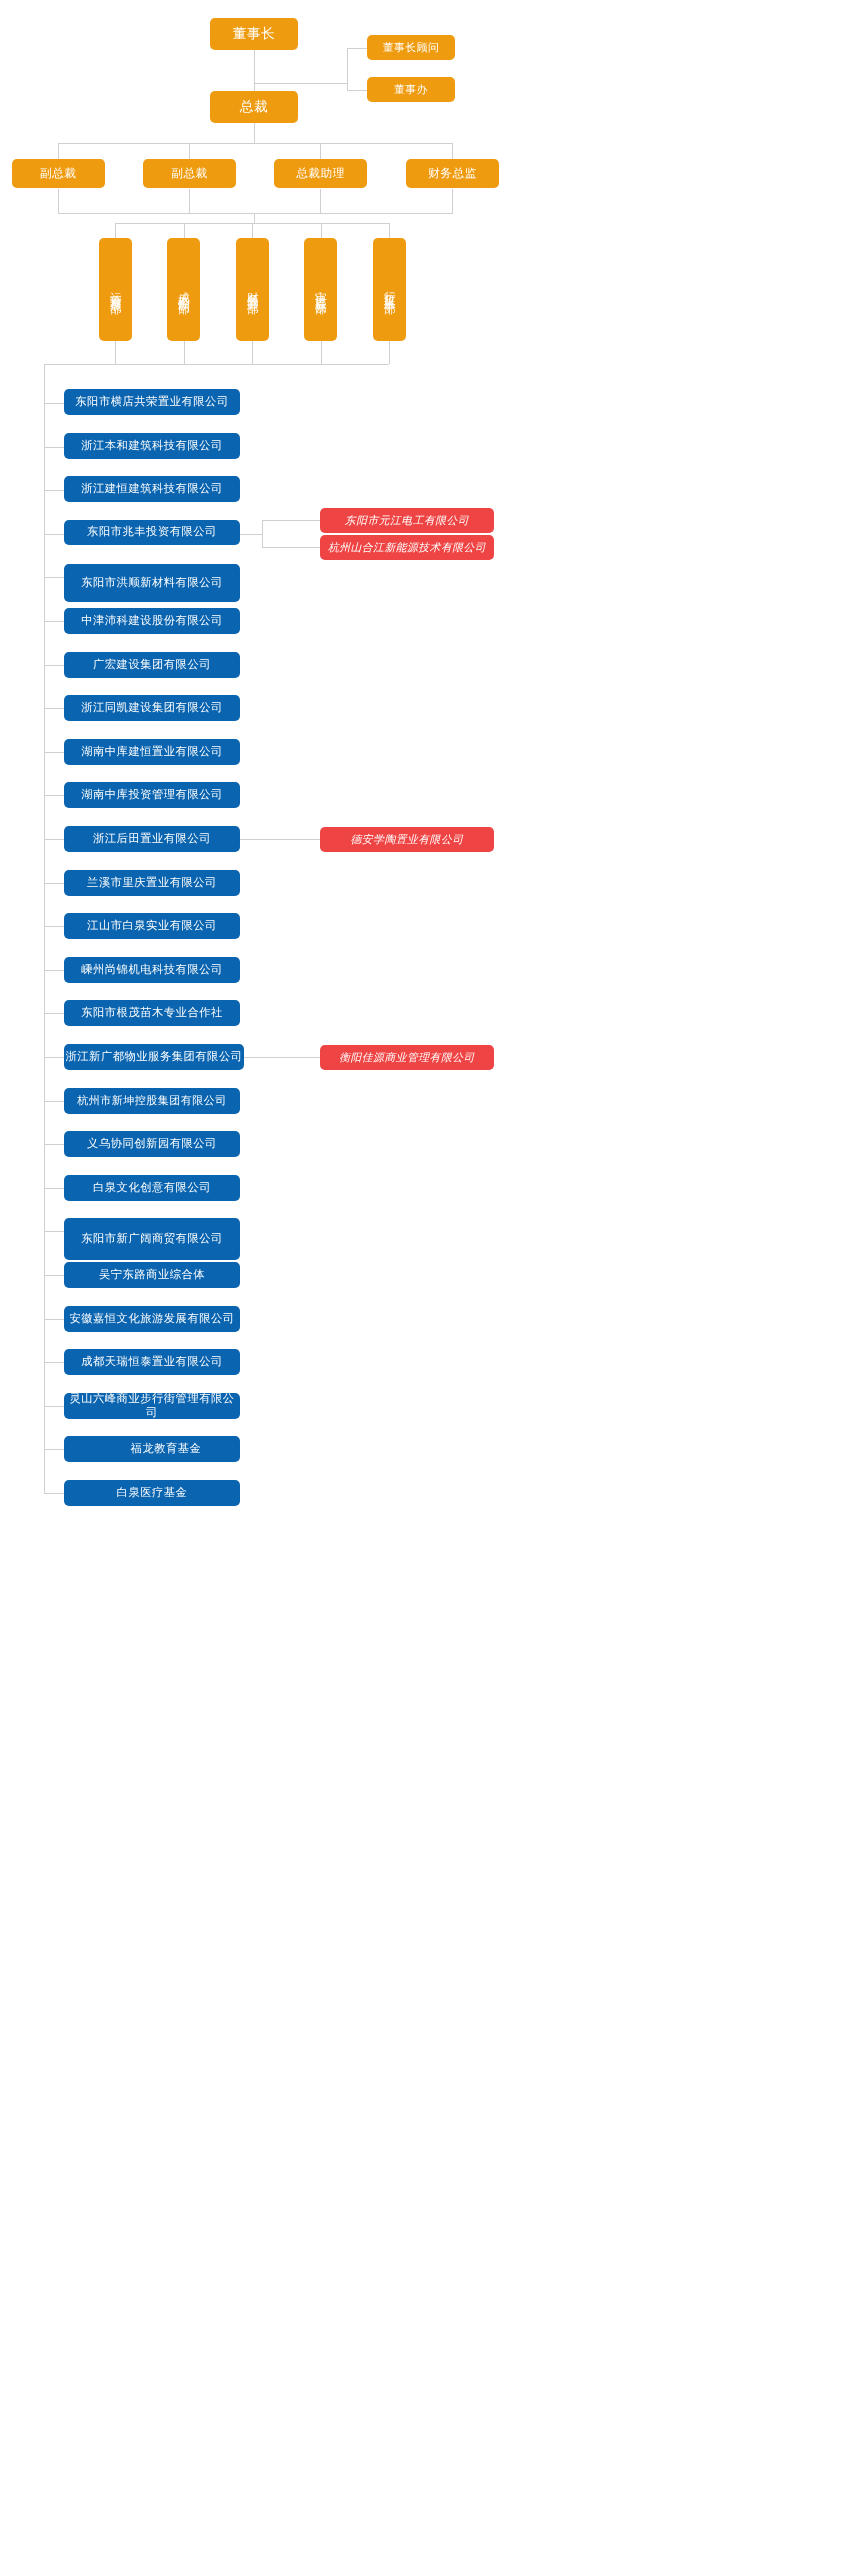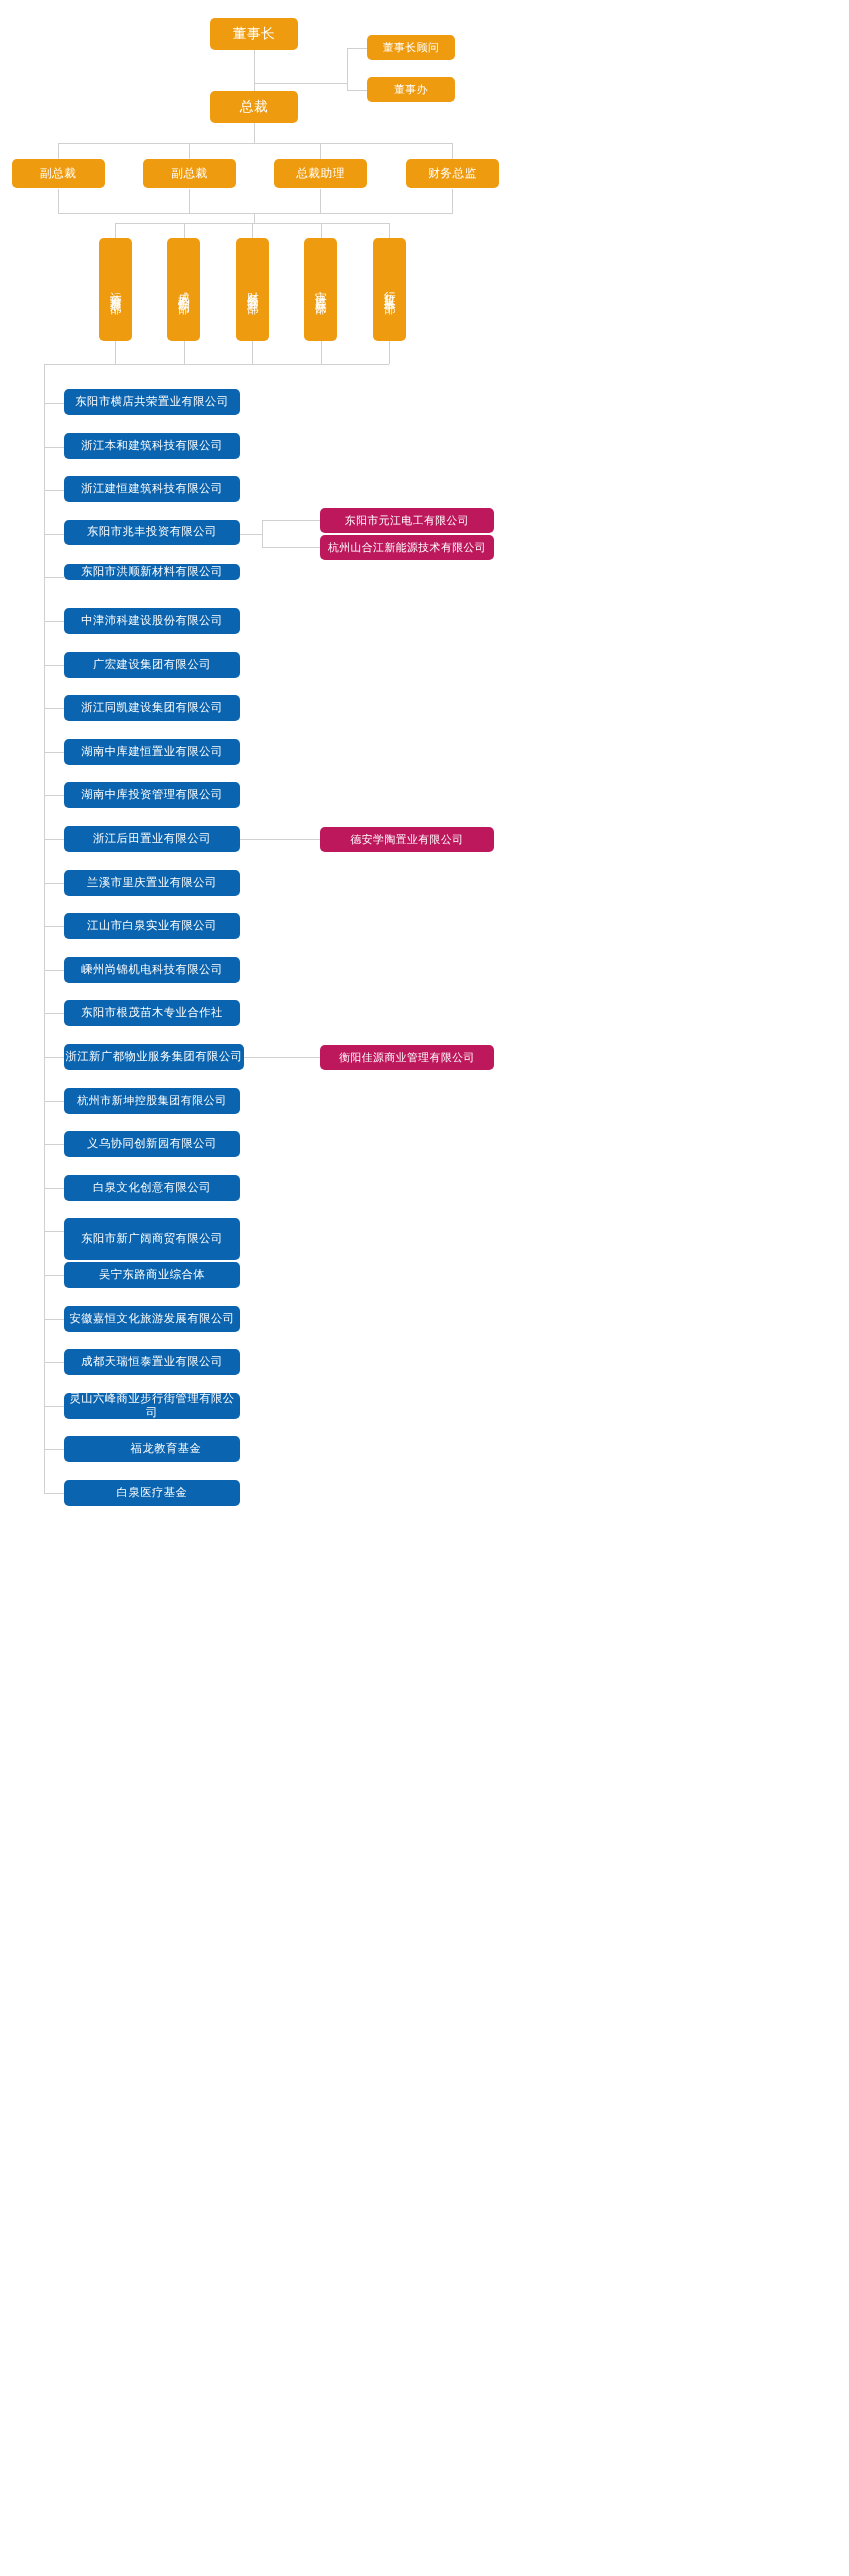--- a/index.html
+++ b/index.html
@@ -25,21 +25,21 @@
     display: flex;
     align-items: center;
     justify-content: center;
     text-align: center;
     line-height: 1.25;
     letter-spacing: 0.5px;
     z-index: 3;
   }
   .node.orange { background: #ef9b0f; }
   .node.blue   { background: #0a64b0; }
-  .node.purple { background: #be185d; }
+  .node.purple { background: #ef4444; font-style: italic; }
 
   .node.vertical {
     writing-mode: vertical-rl;
     text-orientation: upright;
     letter-spacing: 2.9px;
     line-height: 1.1;
   }
 
   .line {
     position: absolute;
@@ -98,21 +98,21 @@
     <div class="line h" style="left: 44px; top: 364px; width: 210px;"></div>
     <div class="line h" style="left: 44px; top: 403px; width: 19.6px;"></div>
     <div class="node blue" style="left: 64px; top: 389px; width: 176px; height: 26.4px; font-size: 11.3px;">东阳市横店共荣置业有限公司</div>
     <div class="line h" style="left: 44px; top: 447px; width: 19.6px;"></div>
     <div class="node blue" style="left: 64px; top: 433px; width: 176px; height: 26.4px; font-size: 11.3px;">浙江本和建筑科技有限公司</div>
     <div class="line h" style="left: 44px; top: 490px; width: 19.6px;"></div>
     <div class="node blue" style="left: 64px; top: 476px; width: 176px; height: 26.4px; font-size: 11.3px;">浙江建恒建筑科技有限公司</div>
     <div class="line h" style="left: 44px; top: 534px; width: 19.6px;"></div>
     <div class="node blue" style="left: 64px; top: 520px; width: 176px; height: 25px; font-size: 11.3px;">东阳市兆丰投资有限公司</div>
     <div class="line h" style="left: 44px; top: 577px; width: 19.6px;"></div>
-    <div class="node blue" style="left: 64px; top: 564px; width: 176px; height: 16px; font-size: 11.3px;">东阳市洪顺新材料有限公司</div>
+    <div class="node blue" style="left: 64px; top: 564px; width: 176px; height: 38px; font-size: 11.3px;">东阳市洪顺新材料有限公司</div>
     <div class="line h" style="left: 44px; top: 621px; width: 19.6px;"></div>
     <div class="node blue" style="left: 64px; top: 608px; width: 176px; height: 26.4px; font-size: 11.3px;">中津沛科建设股份有限公司</div>
     <div class="line h" style="left: 44px; top: 665px; width: 19.6px;"></div>
     <div class="node blue" style="left: 64px; top: 652px; width: 176px; height: 26.4px; font-size: 11.3px;">广宏建设集团有限公司</div>
     <div class="line h" style="left: 44px; top: 708px; width: 19.6px;"></div>
     <div class="node blue" style="left: 64px; top: 695px; width: 176px; height: 26.4px; font-size: 11.3px;">浙江同凯建设集团有限公司</div>
     <div class="line h" style="left: 44px; top: 752px; width: 19.6px;"></div>
     <div class="node blue" style="left: 64px; top: 739px; width: 176px; height: 26.4px; font-size: 11.3px;">湖南中库建恒置业有限公司</div>
     <div class="line h" style="left: 44px; top: 795px; width: 19.6px;"></div>
     <div class="node blue" style="left: 64px; top: 782px; width: 176px; height: 26.4px; font-size: 11.3px;">湖南中库投资管理有限公司</div>

